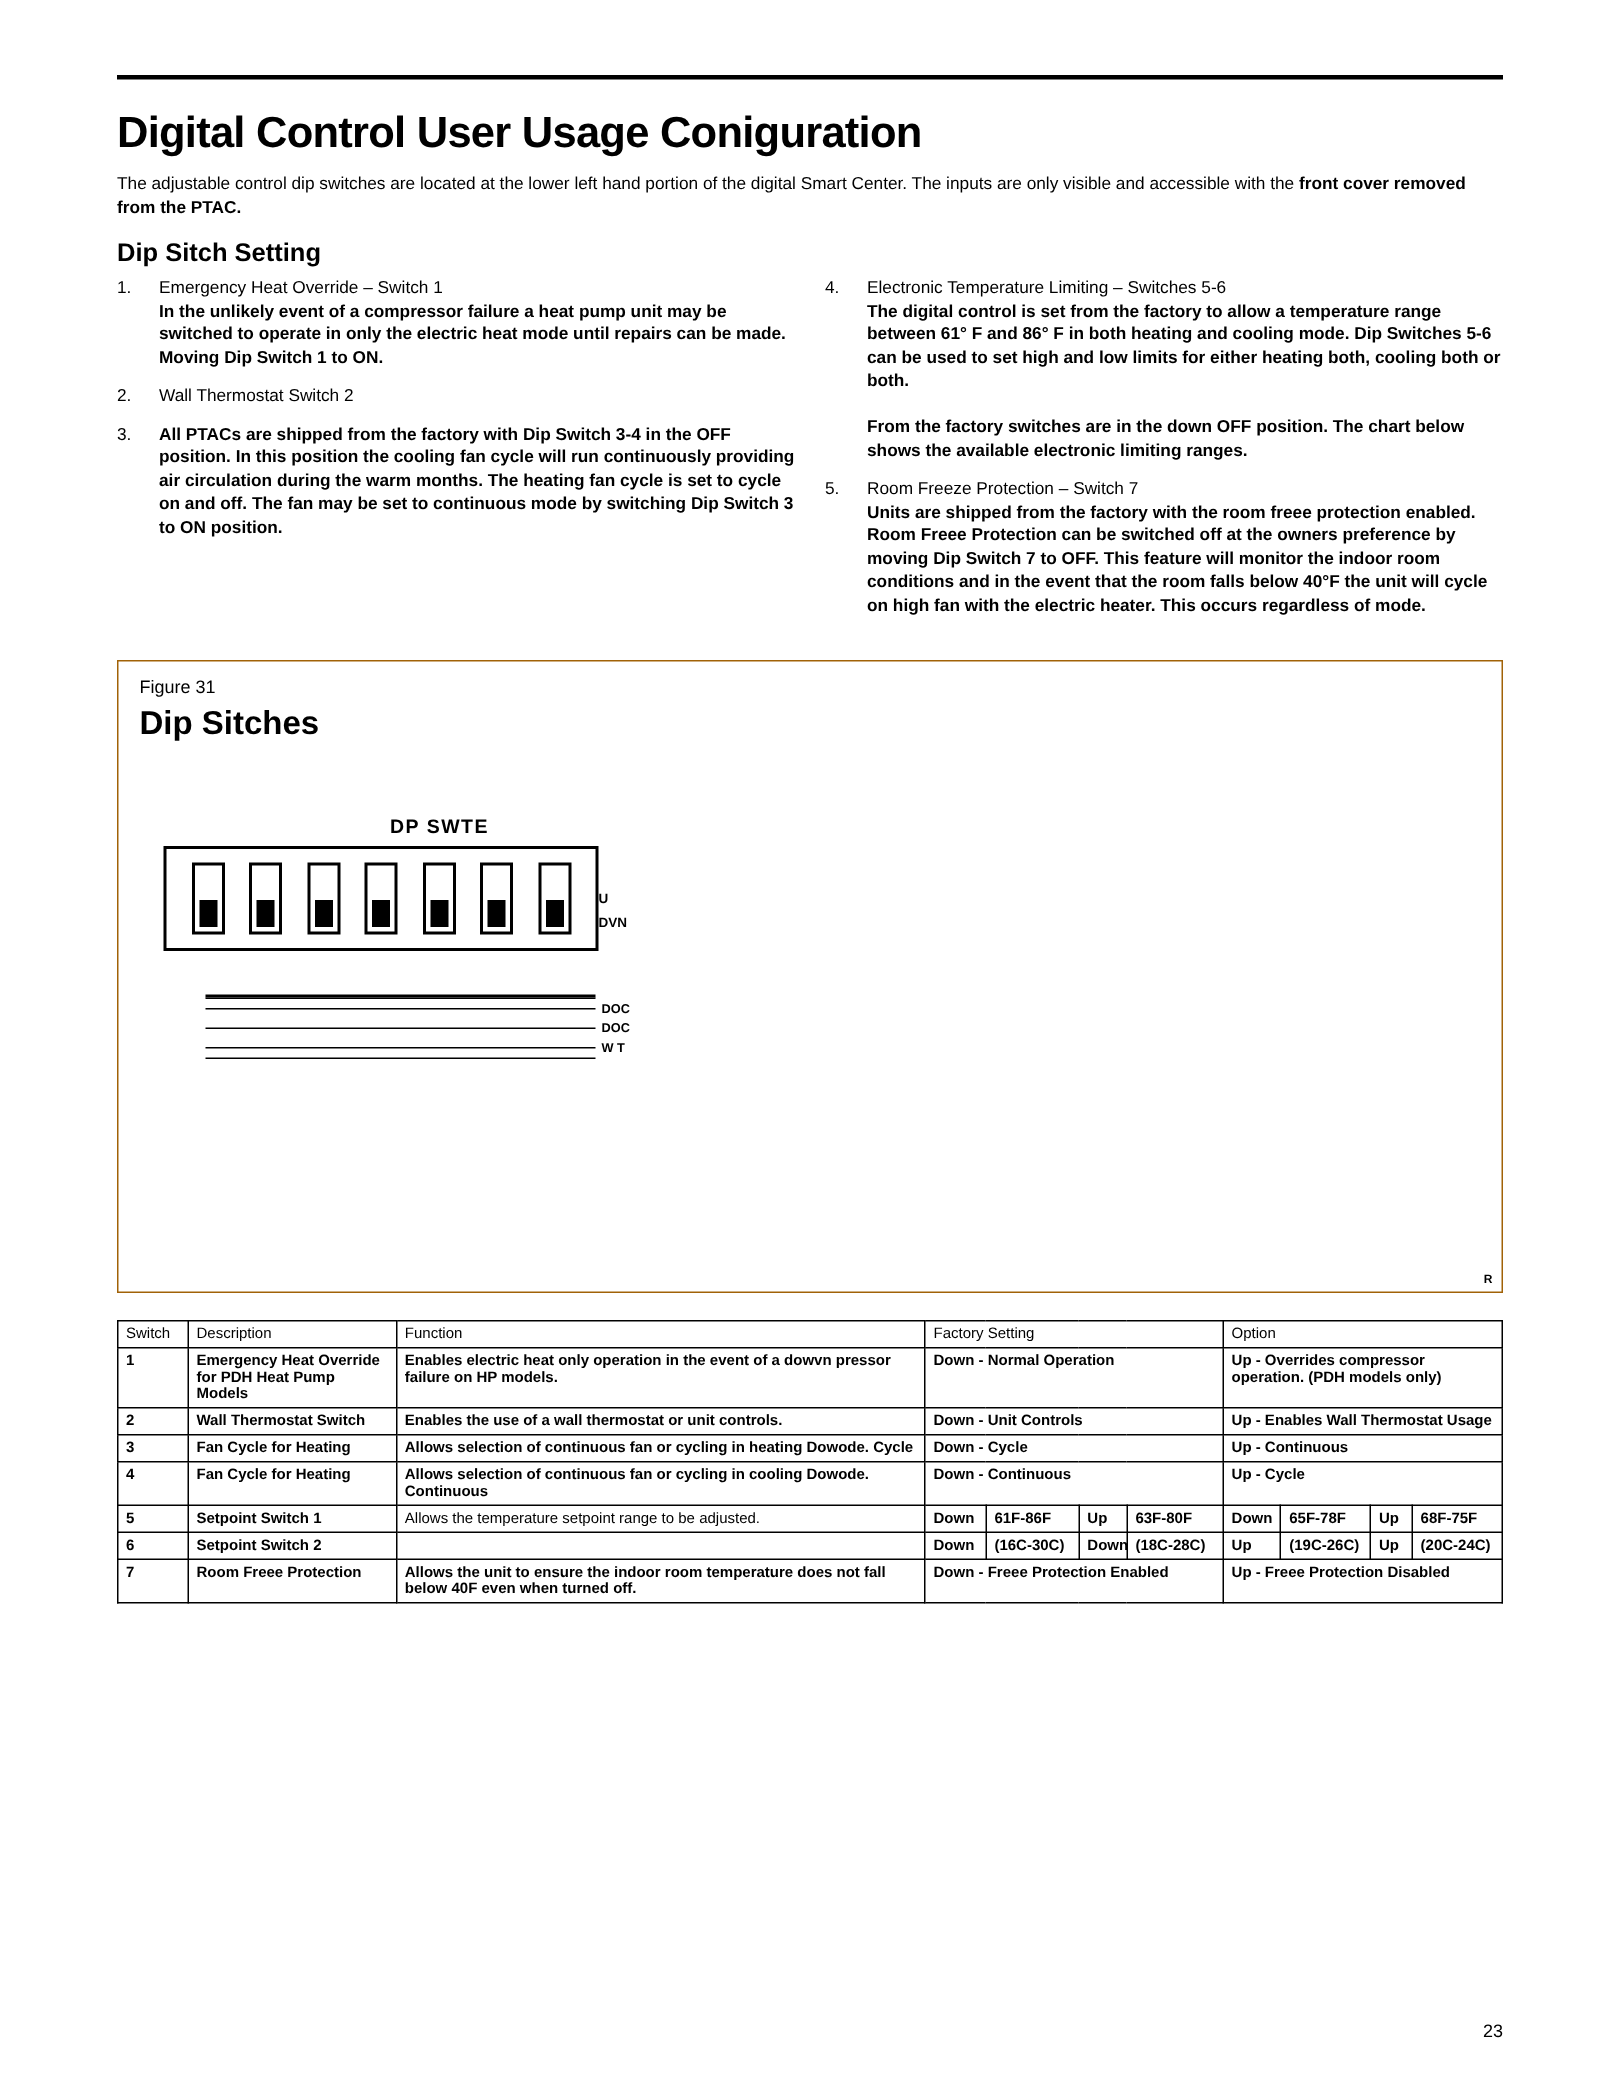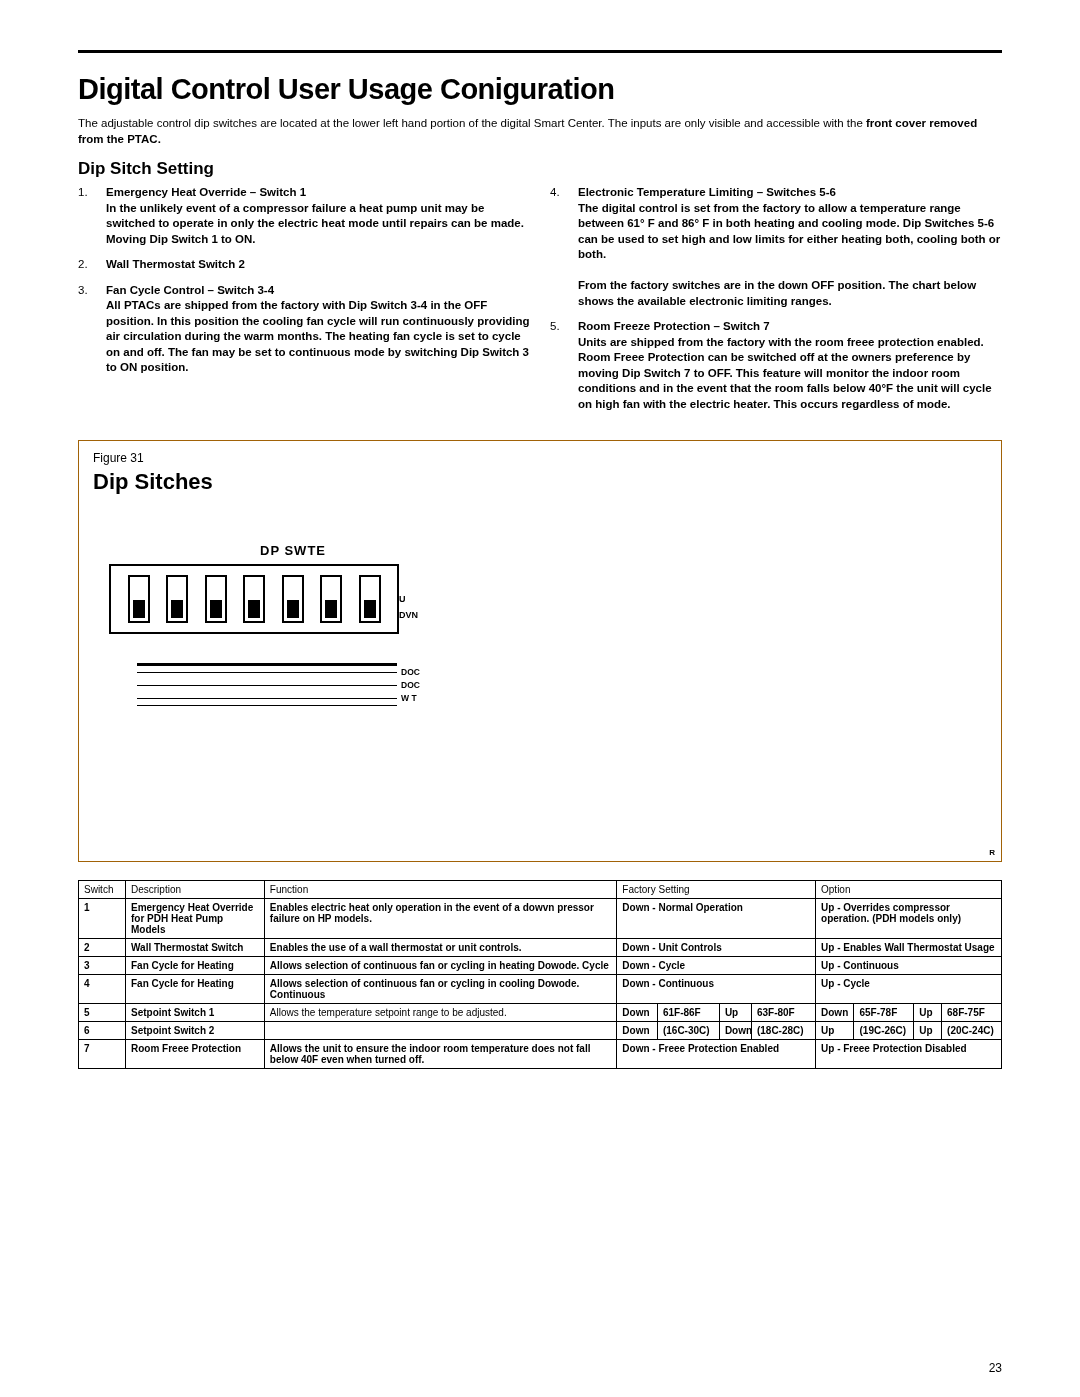--- a/index.html
+++ b/index.html
@@ -16,21 +16,21 @@
   .page-title { font-size: 29px; font-weight: bold; margin-bottom: 10px; letter-spacing: -0.5px; }
   .intro { font-size: 11.5px; line-height: 1.35; margin-bottom: 12px; }
   .intro .bold { font-weight: bold; }
   .section-heading { font-size: 17px; font-weight: bold; margin-bottom: 6px; }
   .cols { display: flex; gap: 20px; font-size: 11.5px; line-height: 1.35; margin-bottom: 18px; }
   .col { flex: 1; }
   ol.items { list-style: none; padding: 0; }
   ol.items > li { display: flex; margin-bottom: 10px; }
   ol.items .num { width: 28px; flex-shrink: 0; }
   ol.items .body { flex: 1; }
-  .item-title { display: block; font-weight: bold; }
+  .item-title { display: block; }
   .item-text { display: block; font-weight: bold; }
   .figure-box {
     border: 1px solid #a16207;
     padding: 10px 14px 14px 14px;
     margin-bottom: 18px;
     position: relative;
     height: 422px;
   }
   .fig-label { font-size: 12px; margin-bottom: 4px; }
   .fig-heading { font-size: 22px; font-weight: bold; margin-bottom: 8px; }
@@ -82,21 +82,21 @@
 
   table.dip-table {
     width: 100%; border-collapse: collapse; font-size: 10px;
     table-layout: fixed;
   }
   table.dip-table th, table.dip-table td {
     border: 1px solid #000; padding: 3px 5px; vertical-align: top; text-align: left;
   }
   table.dip-table th { font-weight: normal; }
   .b { font-weight: bold; }
-  .page-num { position: absolute; right: 78px; bottom: 22px; font-size: 12px; }
+  .page-num { position: absolute; right: 78px; bottom: 36px; font-size: 12px; }
 
   
   col.c-sw { width: 44px; }
   col.c-desc { width: 130px; }
   col.c-func { width: 330px; }
   col.c-fs1 { width: 38px; }
   col.c-fs2 { width: 58px; }
   col.c-fs3 { width: 30px; }
   col.c-fs4 { width: 60px; }
   col.c-o1 { width: 36px; }
@@ -129,21 +129,20 @@
       </li>
       <li>
         <span class="num">2.</span>
         <span class="body">
           <span class="item-title">Wall Thermostat Switch 2</span>
         </span>
       </li>
       <li>
         <span class="num">3.</span>
         <span class="body">
-          <span class="item-title">Fan Cycle Control – Switch 3-4</span>
           <span class="item-text">All PTACs are shipped from the factory with Dip Switch 3-4 in the OFF position.  In this position the cooling fan cycle will run continuously providing air circulation during the warm months. The heating fan cycle is set to cycle on and off.  The fan may be set to continuous mode by switching Dip Switch 3 to ON position.</span>
         </span>
       </li>
     </ol>
   </div>
   <div class="col">
     <ol class="items">
       <li>
         <span class="num">4.</span>
         <span class="body">

